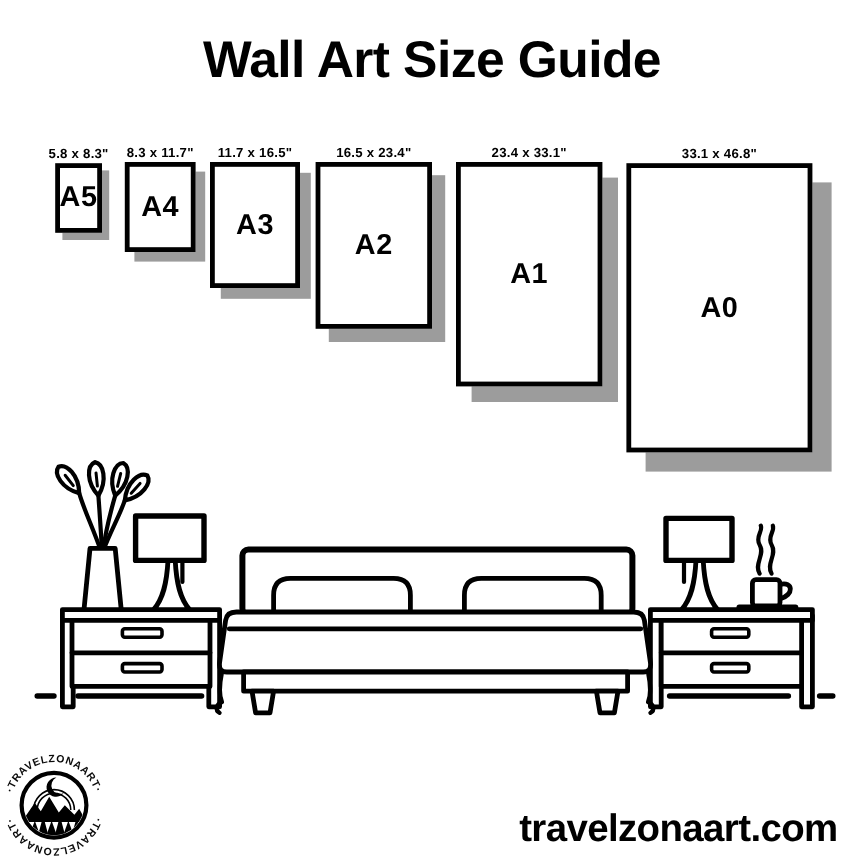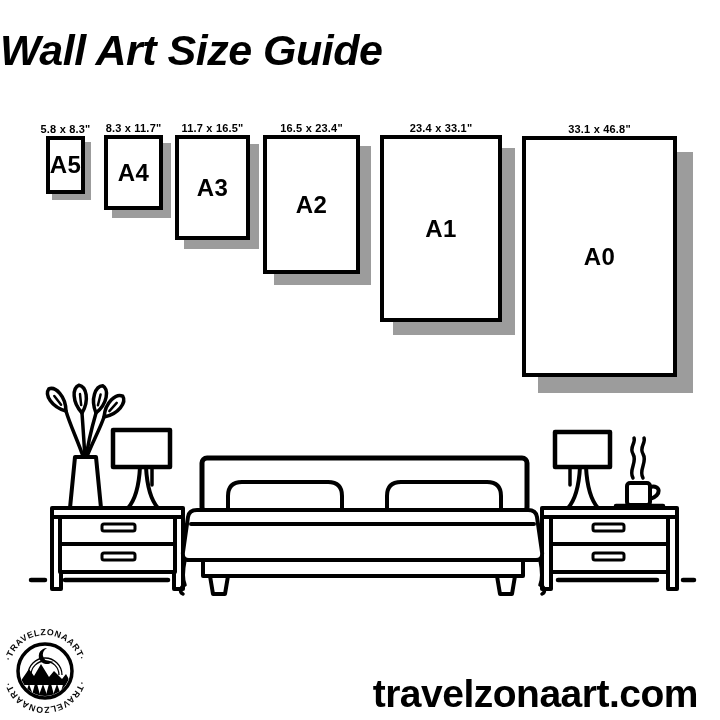--- a/index.html
+++ b/index.html
@@ -2,38 +2,38 @@
 <html><head>
 <meta charset="utf-8">
 <style>
   html,body { margin:0; padding:0; background:#fff; }
   .page {
     position:relative; width:720px; height:720px; background:#fff;
     font-family:"Liberation Sans", sans-serif; color:#000; overflow:hidden;
   }
   .title {
     position:absolute; top:26px; left:0; width:100%; margin:0;
-    text-align:left; font-size:43px; font-weight:bold; letter-spacing:-0.5px;font-style:italic;
+    text-align:center; font-size:43px; font-weight:bold; letter-spacing:-0.5px;
   }
   .frames-area { position:absolute; left:0; top:0; width:720px; height:400px; }
   .frame-box {
     position:absolute; background:#fff; border:4px solid #000; box-sizing:border-box;
     display:flex; align-items:center; justify-content:center;
   }
   .frame-dims {
     position:absolute; bottom:100%; margin-bottom:5px; left:50%;
     transform:translateX(-50%); white-space:nowrap;
     font-size:11px; font-weight:bold; letter-spacing:0.2px;
   }
   .frame-label { font-size:24px; font-weight:bold; letter-spacing:0.5px; }
   .scene { position:absolute; left:0; top:383px; width:720px; height:230px; }
   .logo { position:absolute; left:0; top:625px; width:90px; height:92px; }
   .site {
     position:absolute; top:672px; right:22px;
-    font-size:39px; font-weight:bold; letter-spacing:-0.5px; white-space:nowrap;
+    font-size:32px; font-weight:bold; letter-spacing:-0.5px; white-space:nowrap;
   }
   .logo-arc-text { font-size:8.8px; font-weight:bold; letter-spacing:0.6px; fill:#0a0a0a;
     font-family:"Liberation Sans", sans-serif; }
 </style>
 </head>
 <body>
 
 <div class="page">
 
   <h1 class="title">Wall Art Size Guide</h1>

